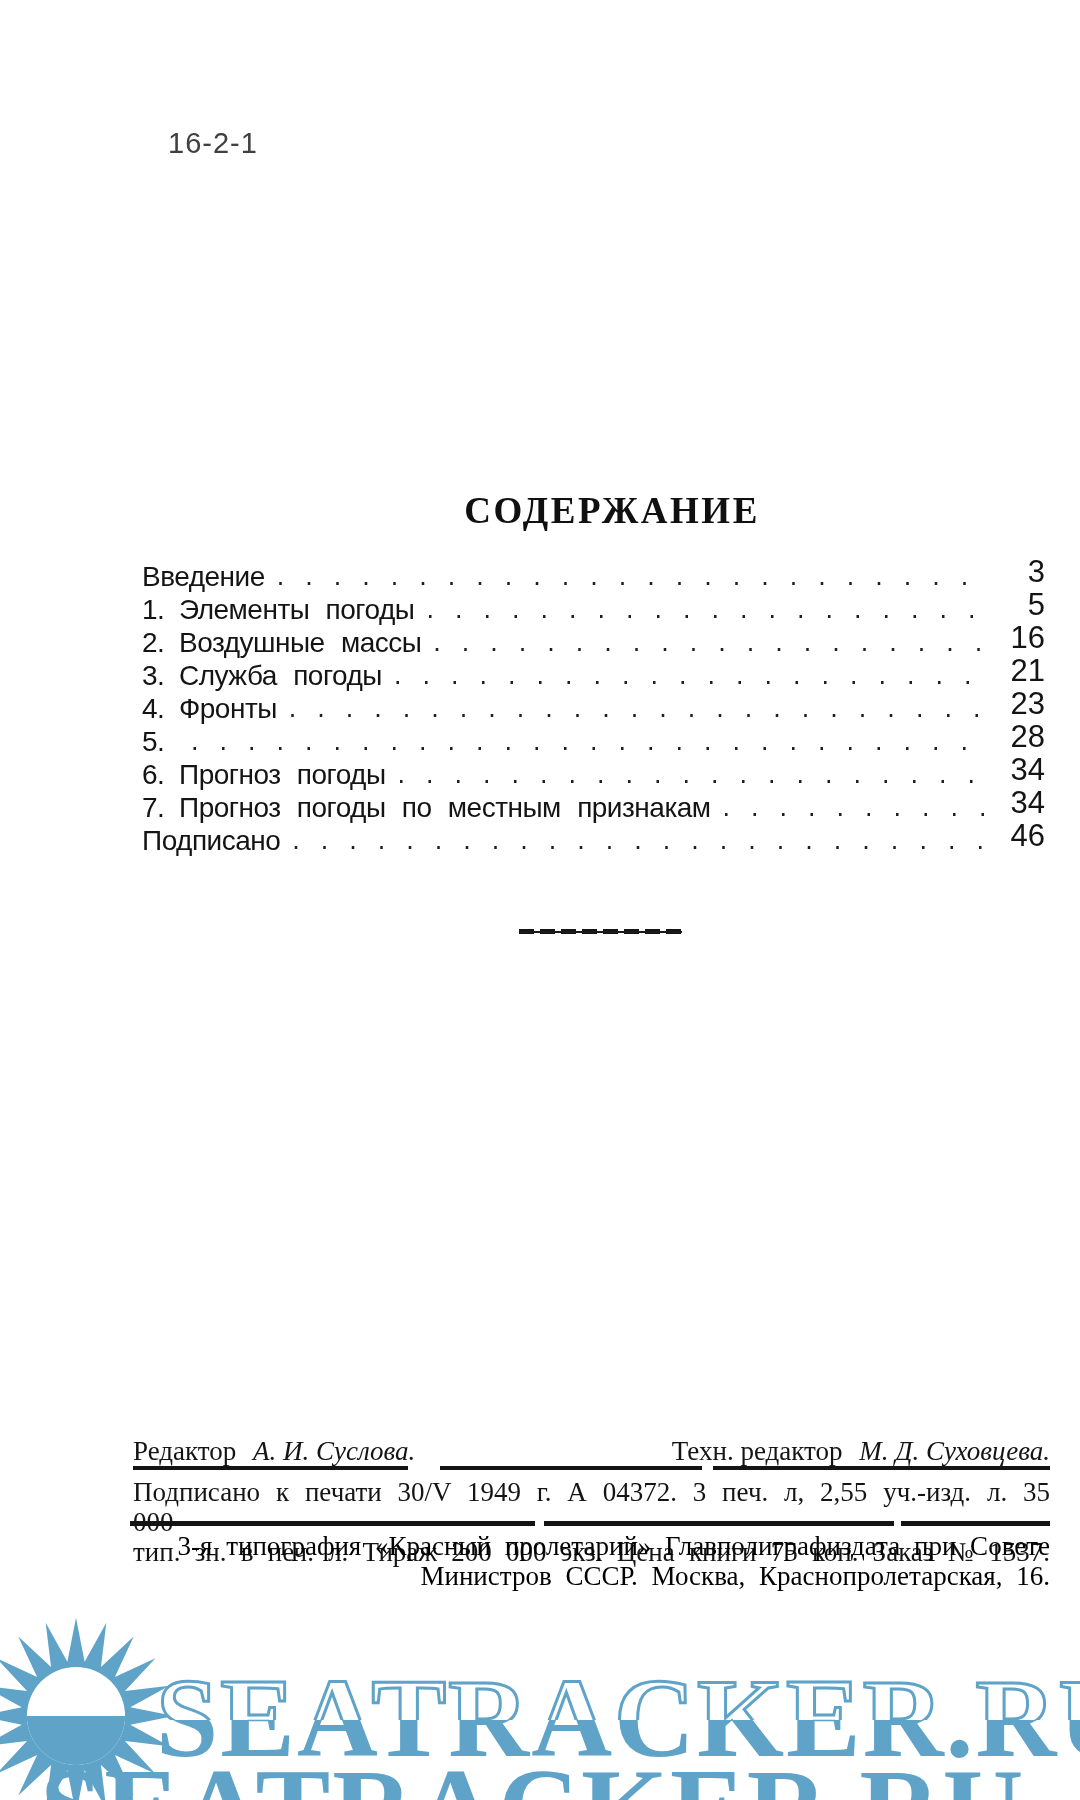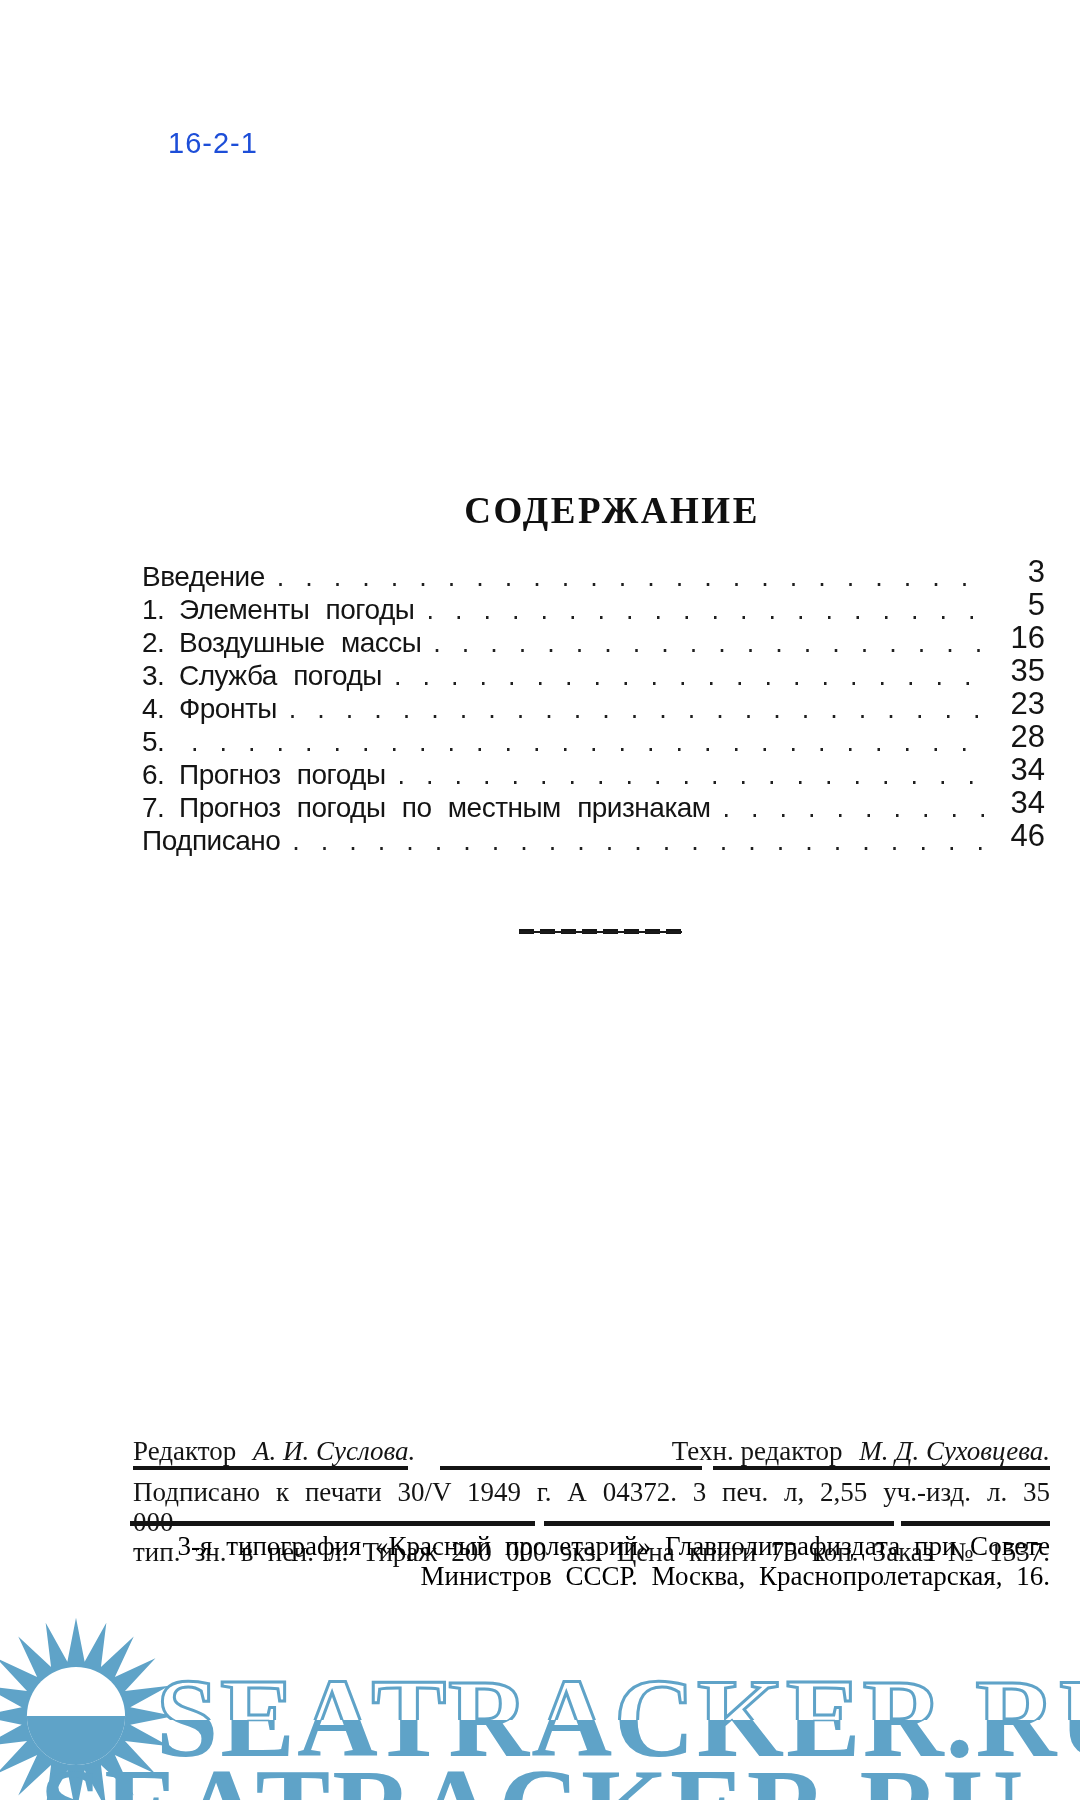--- a/index.html
+++ b/index.html
@@ -10,39 +10,39 @@
     overflow:hidden;
     color:#161616;
     font-family:"Liberation Serif",serif;
   }
   .abs{position:absolute;}
 
   
   .page-code{
     left:168px;top:127px;
     font-family:"Liberation Sans",sans-serif;
-    font-size:29px;letter-spacing:1px;color:#1d4ed8;
+    font-size:29px;letter-spacing:1px;color:#404040;
   }
 
   
   .heading{
     left:0;top:489px;width:1224px;
     text-align:center;
     font-family:"Liberation Serif",serif;
     font-weight:700;font-size:37px;letter-spacing:2.5px;color:#101010;
   }
 
   
   .toc{
     left:142px;top:560px;width:903px;
     font-family:"Liberation Sans",sans-serif;
     font-size:28px;letter-spacing:-0.5px;color:#141414;
   }
   .toc-row{
-    display:flex;align-items:center;
+    display:flex;align-items:flex-end;
     height:33px;line-height:33px;white-space:nowrap;
   }
   .toc-num{display:inline-block;width:37px;flex:0 0 auto;}
   .toc-num:empty{width:0;}
   .toc-label{flex:0 0 auto;word-spacing:9px;}
   .toc-dots{
     flex:1 1 auto;overflow:hidden;white-space:nowrap;
     padding-left:12px;color:#1f1f1f;
   }
   .toc-dots::before{
@@ -150,21 +150,21 @@
     <div class="toc-row">
       <span class="toc-num">2.</span>
       <span class="toc-label">Воздушные массы</span>
       <span class="toc-dots"></span>
       <span class="toc-page">16</span>
     </div>
     <div class="toc-row">
       <span class="toc-num">3.</span>
       <span class="toc-label">Служба погоды</span>
       <span class="toc-dots"></span>
-      <span class="toc-page">35</span>
+      <span class="toc-page">21</span>
     </div>
     <div class="toc-row">
       <span class="toc-num">4.</span>
       <span class="toc-label">Фронты</span>
       <span class="toc-dots"></span>
       <span class="toc-page">23</span>
     </div>
     <div class="toc-row">
       <span class="toc-num">5.</span>
       <span class="toc-dots"></span>

